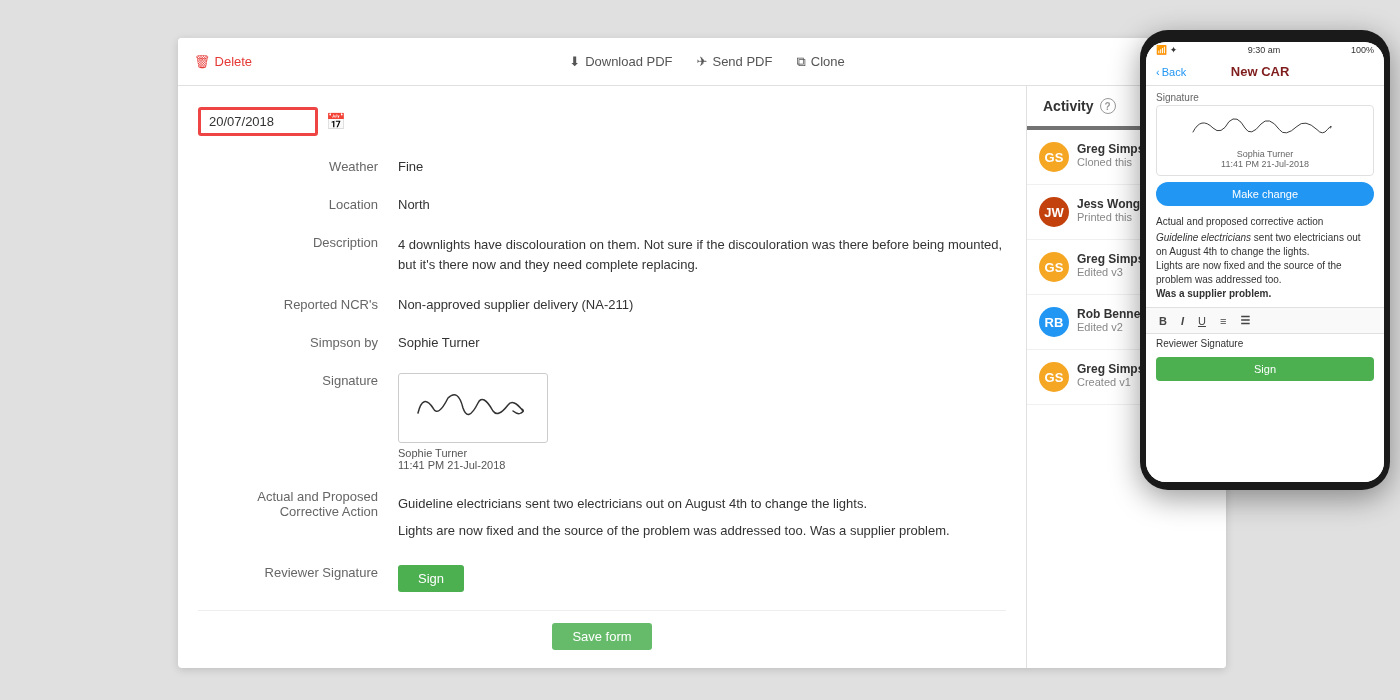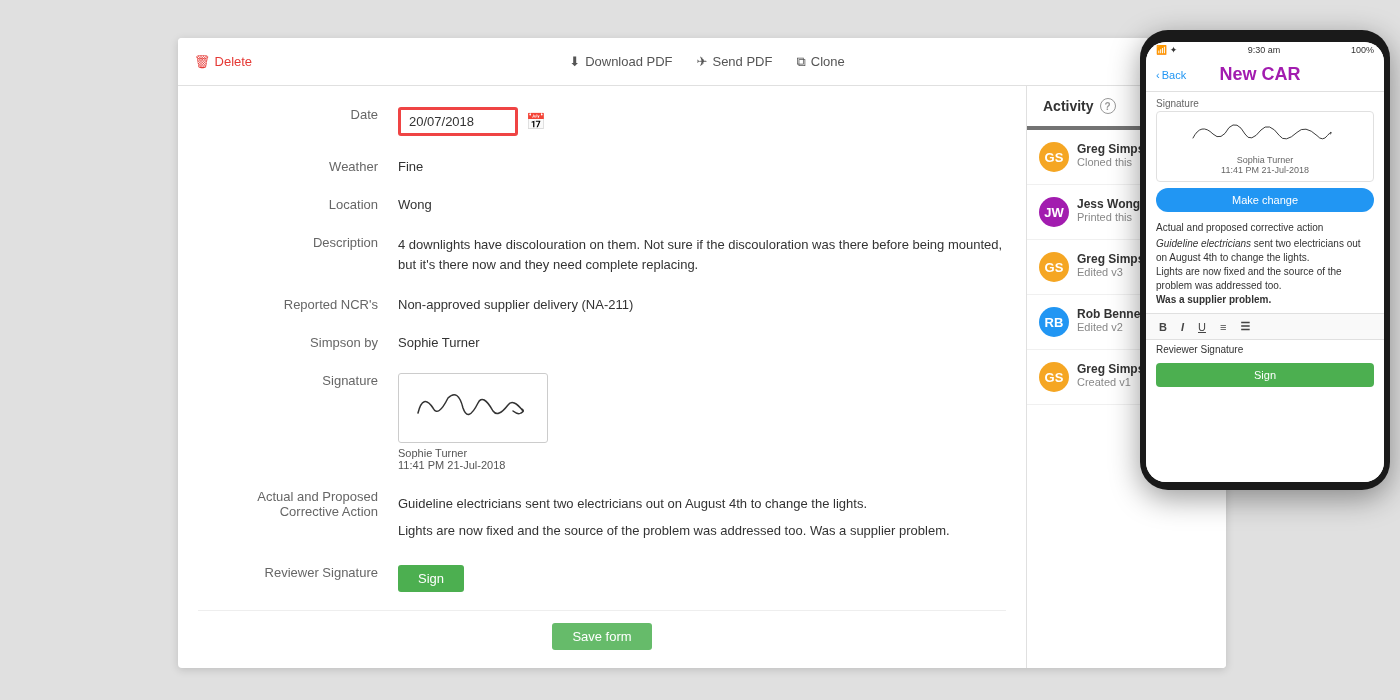--- a/index.html
+++ b/index.html
@@ -278,23 +278,23 @@
       border-bottom: 1px solid #e0e0e0;
     }
     .phone-back {
       display: flex;
       align-items: center;
       gap: 2px;
       color: #2196f3;
       font-size: 11px;
     }
     .phone-title {
-      font-size: 18px;
+      font-size: 13px;
       font-weight: 600;
-      color: #a21caf;
+      color: #7f1d1d;
     }
     .phone-content {
       flex: 1;
       overflow-y: auto;
       background: #fff;
     }
     .phone-section-label {
       font-size: 10px;
       color: #666;
       padding: 6px 10px 2px 10px;
@@ -428,37 +428,36 @@
           <span>✕</span>
         </button>
       </div>
     </div>
 
     <div class="content-area">
 
       <div class="form-section">
 
         <div class="form-row">
-          <div class="form-label">Date</div>
           <div class="form-value">
             <div class="date-input">
               <input class="date-field" type="text" value="20/07/2018" style="">
               <span class="calendar-icon">📅</span>
             </div>
           </div>
         </div>
 
         <div class="form-row">
           <div class="form-label">Weather</div>
           <div class="form-value">Fine</div>
         </div>
 
         <div class="form-row">
           <div class="form-label">Location</div>
-          <div class="form-value">Wong</div>
+          <div class="form-value">North</div>
         </div>
 
 
         <div class="form-row">
           <div class="form-label">Description</div>
           <div class="form-value" style="line-height:1.5;">4 downlights have discolouration on them. Not sure if the discouloration was there before being mounted, but it's there now and they need complete replacing.</div>
         </div>
 
         <div class="form-row">
           <div class="form-label">Reported NCR's</div>
@@ -513,21 +512,21 @@
 
         <div id="activity-list">
             <div class="activity-item">
       <div class="avatar" style="background:#f5a623">GS</div>
       <div class="activity-info">
         <div class="activity-name">Greg Simpson</div>
         <div class="activity-action">Cloned this</div>
       </div>
     </div>
             <div class="activity-item">
-      <div class="avatar" style="background:#a21caf">JW</div>
+      <div class="avatar" style="background:#c2410c">JW</div>
       <div class="activity-info">
         <div class="activity-name">Jess Wong</div>
         <div class="activity-action">Printed this</div>
       </div>
     </div>
             <div class="activity-item">
       <div class="avatar" style="background:#f5a623">GS</div>
       <div class="activity-info">
         <div class="activity-name">Greg Simpson</div>
         <div class="activity-action">Edited v3</div>

